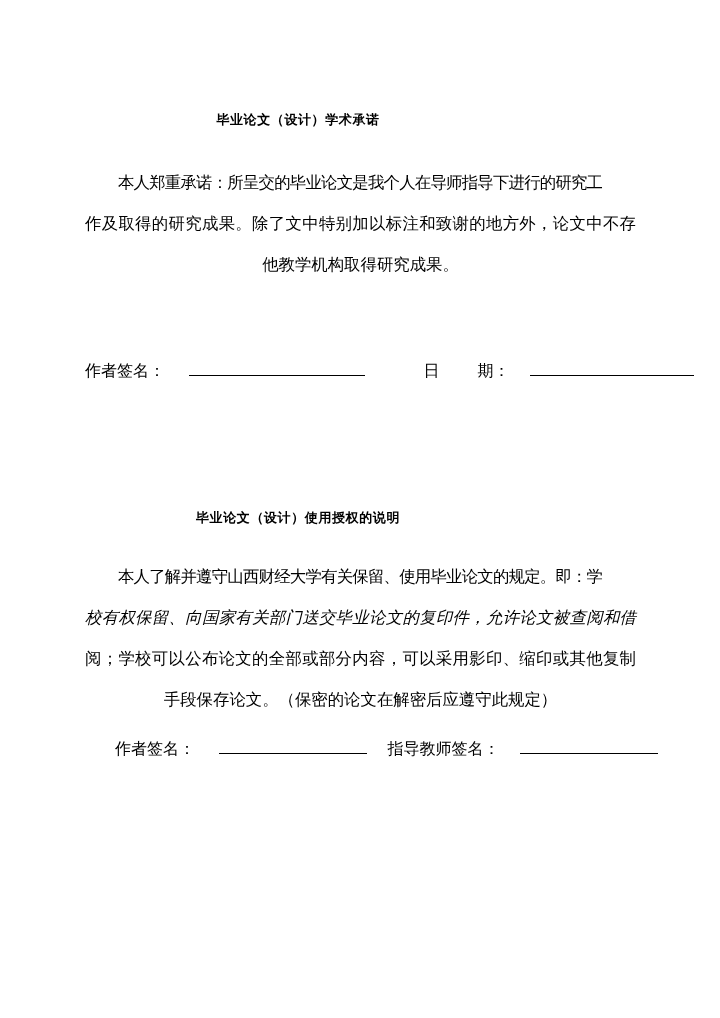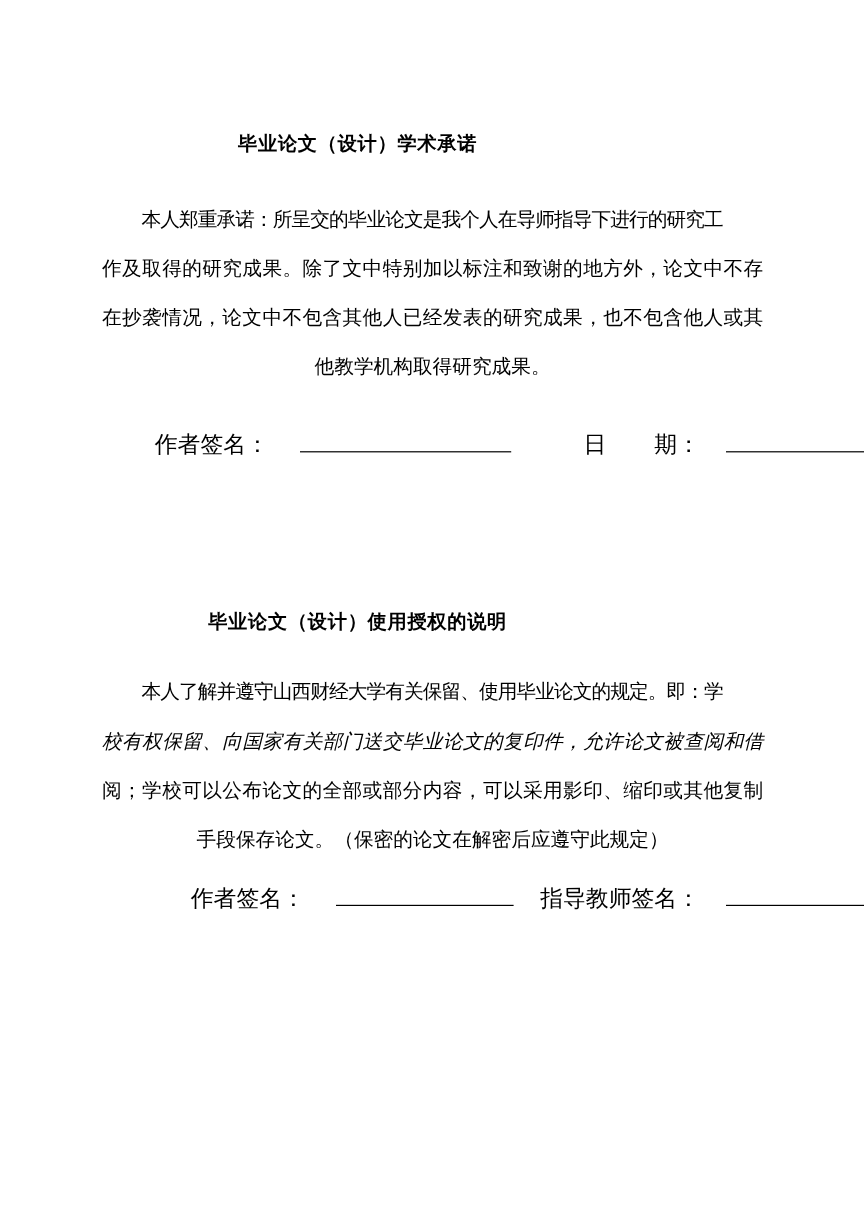--- a/index.html
+++ b/index.html
@@ -21,21 +21,21 @@
     overflow: hidden;
     box-sizing: border-box;
   }
 
   
   .doc-title {
     position: absolute;
     left: 0;
     width: 596px;
     text-align: center;
-    font-size: 16px;
+    font-size: 13px;
     font-weight: bold;
     letter-spacing: 0.6px;
     line-height: 28px;
     white-space: nowrap;
   }
   #title-1 { top: 106px; }
   #title-2 { top: 504px; }
 
   
   .body-block {
@@ -65,24 +65,23 @@
     text-indent: 33px;
   }
   .body-line.last {
     display: block;
   }
 
   
   .sig-row {
     position: absolute;
     height: 30px;
-    font-size: 19px;
+    font-size: 16px;
     line-height: 30px;
     white-space: nowrap;
-    margin-left: 44px;
   }
   #sig-row-1 { top: 356px; left: 85px; width: 551px; }
   #sig-row-2 { top: 734px; left: 115px; width: 525px; }
   #sig-row-3 { top: 804px; left: 115px; width: 525px; }
 
   .sig-label {
     display: inline-block;
     vertical-align: baseline;
   }
   .blank-rule {
@@ -111,23 +110,20 @@
 <div class="page">
 
   <div class="doc-title" id="title-1">毕业论文（设计）学术承诺</div>
 
   <div class="body-block" id="para-1">
     <div class="body-line indent justify">
       <span style="letter-spacing: -0.77px;">本人郑重承诺：所呈交的毕业论文是我个人在导师指导下进行的研究工</span>
     </div>
     <div class="body-line justify">
       <span style="letter-spacing: 0.316px;">作及取得的研究成果。除了文中特别加以标注和致谢的地方外，论文中不存</span>
-    </div>
-    <div class="body-line justify">
-      <span style="letter-spacing: 0.316px;">在抄袭情况，论文中不包含其他人已经发表的研究成果，也不包含他人或其</span>
     </div>
     <div class="body-line last">他教学机构取得研究成果。</div>
   </div>
 
   <div class="sig-row" id="sig-row-1">
     <span class="sig-label">作者签名：</span>
     <span class="gap-md"></span>
     <span class="blank-rule rule-a"></span>
     <span class="spacer-wide"></span>
     <span class="sig-label">日</span>

